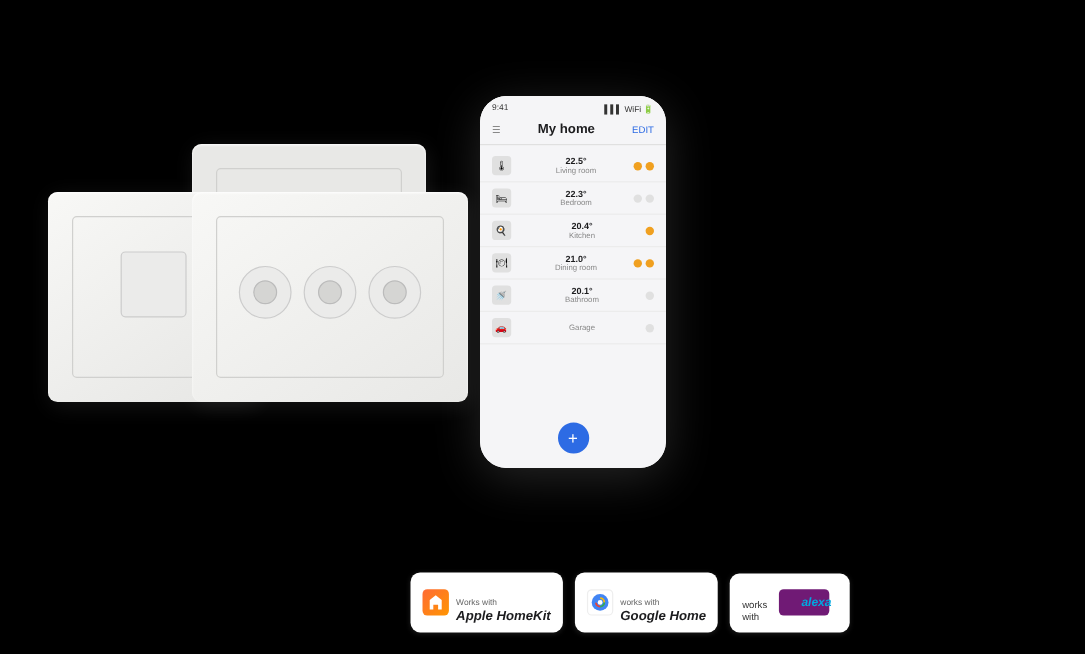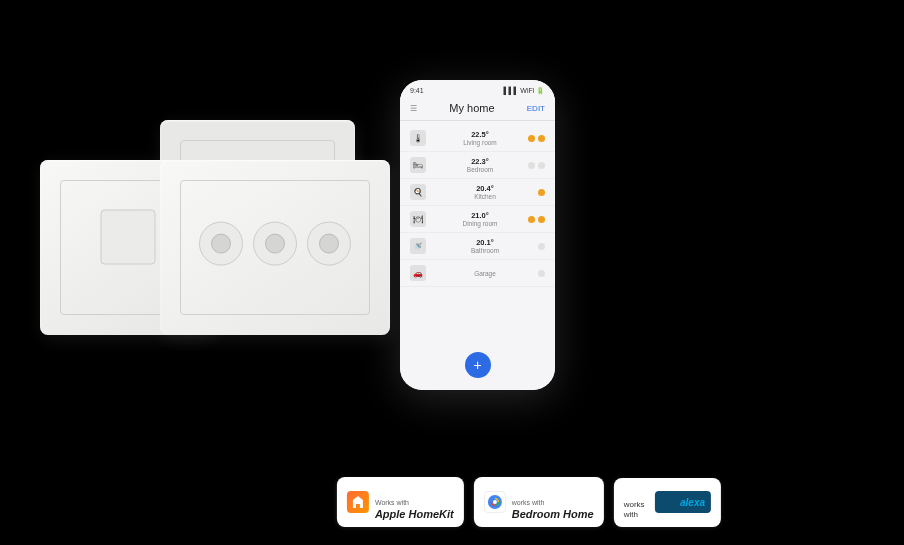--- a/index.html
+++ b/index.html
@@ -162,21 +162,21 @@
       background: #f5f5f7;
       padding: 4px 10px 6px;
       display: flex;
       align-items: center;
       justify-content: space-between;
       border-bottom: 0.5px solid #e0e0e0;
     }
 
     .phone-header-title {
       font-size: 11px;
-      font-weight: 400;
+      font-weight: 700;
       color: #1c1c1e;
     }
 
     .phone-header-edit {
       font-size: 8px;
       color: #2d6be4;
     }
 
     .phone-rooms {
       padding: 4px 0;
@@ -476,27 +476,27 @@
           <circle cx="9" cy="9" r="7" fill="#4285F4"></circle>
           <path d="M9 5.5 A3.5 3.5 0 0 1 12.5 9" stroke="#FBBC05" stroke-width="1.5" fill="none"></path>
           <path d="M12.5 9 A3.5 3.5 0 0 1 9 12.5" stroke="#34A853" stroke-width="1.5" fill="none"></path>
           <path d="M9 12.5 A3.5 3.5 0 0 1 5.5 9" stroke="#EA4335" stroke-width="1.5" fill="none"></path>
           <path d="M5.5 9 A3.5 3.5 0 0 1 9 5.5" stroke="#4285F4" stroke-width="1.5" fill="none"></path>
           <circle cx="9" cy="9" r="2" fill="white"></circle>
         </svg>
       </div>
       <div class="badge-text-group">
         <span class="badge-works-with">works with</span>
-        <span class="badge-brand">Bedroom Home</span>
+        <span class="badge-brand">Google Home</span>
       </div>
     </div>
 
     <div class="badge">
       <div class="badge-text-group" style="margin-right:4px;">
         <span class="badge-works-with" style="font-size:8px;color:#333;line-height:1.3;">works<br>with</span>
       </div>
-      <div class="badge-icon alexa" style="width:56px;height:22px;border-radius:4px;background:#0c4a6e;display:flex;align-items:center;justify-content:center;padding-left:20px;">
+      <div class="badge-icon alexa" style="width:42px;height:22px;border-radius:4px;background:#701a75;display:flex;align-items:center;justify-content:center;padding-left:20px;">
         <span style="color:#00a8e0;font-size:10px;font-weight:700;font-style:italic;">alexa</span>
       </div>
     </div>
   </div>
 
 </div>
 
 </body></html>

